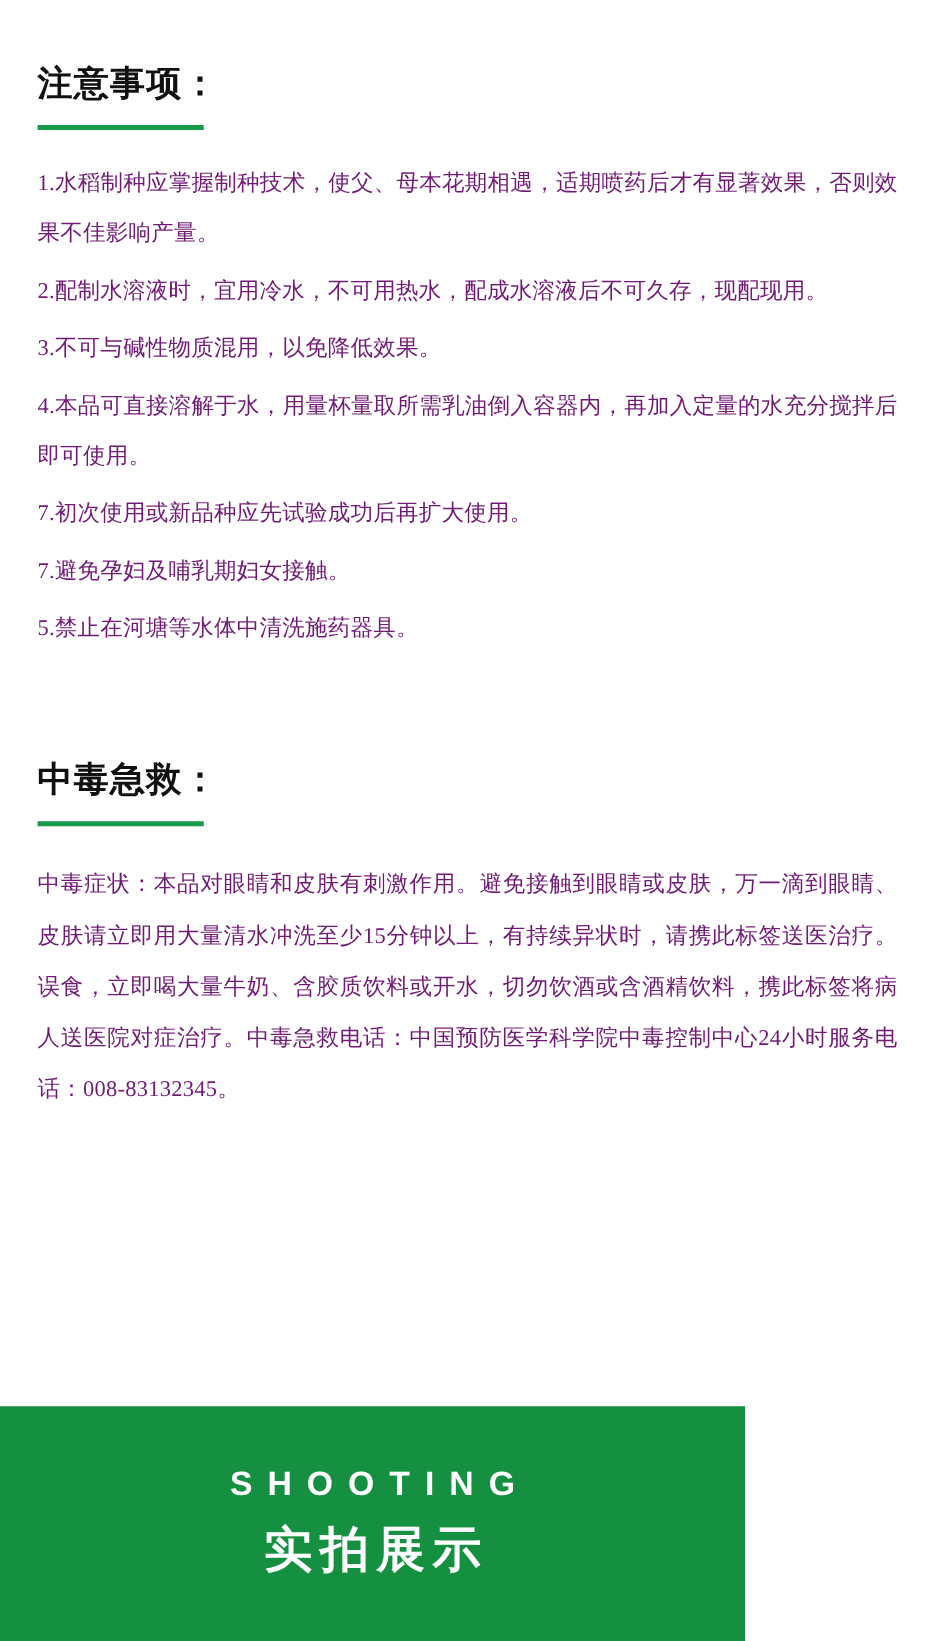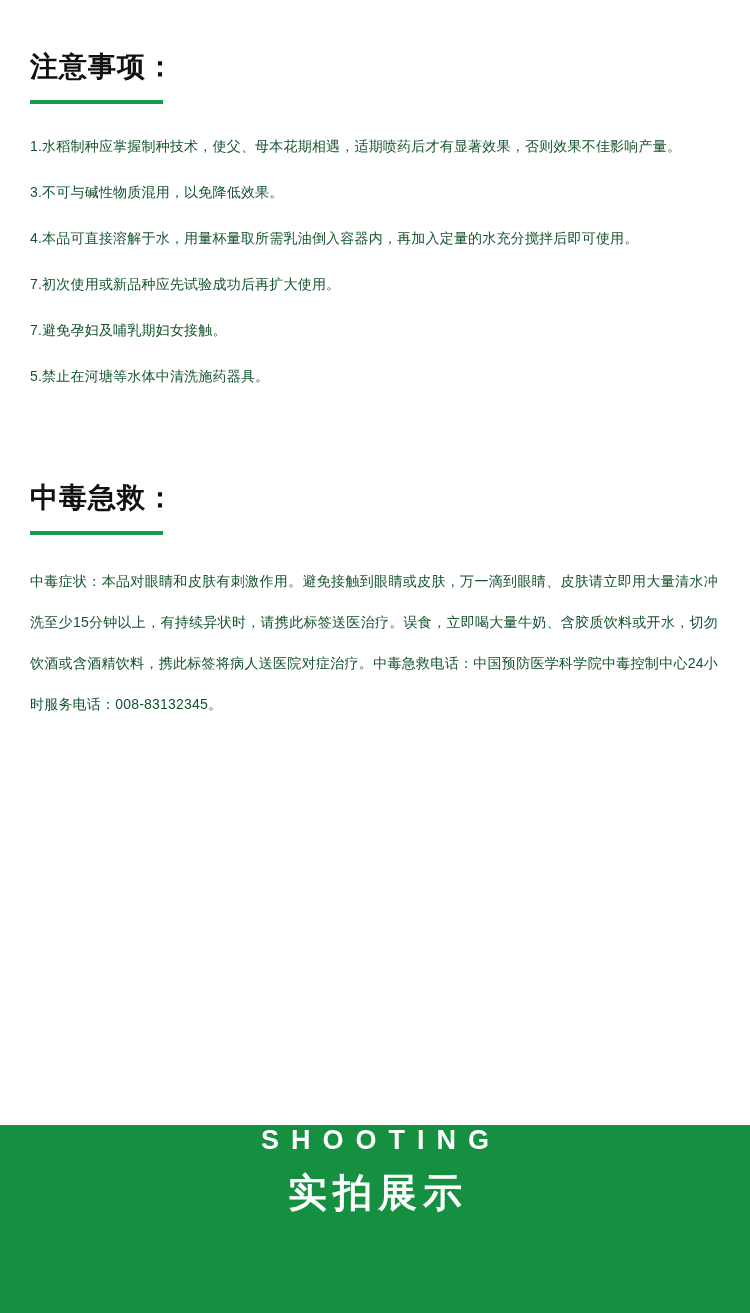--- a/index.html
+++ b/index.html
@@ -32,49 +32,51 @@
     margin: 0;
     padding: 0 0 14px 0;
   }
   .title-rule {
     width: 133px;
     height: 4px;
     background: #169b4a;
     margin: 0 0 22px 0;
   }
   .para {
-    font-size: 14px;
+    font-size: 18px;
     line-height: 40px;
-    color: #14532d;
+    color: #701a75;
     margin: 0 0 8px 0;
     text-align: justify;
     letter-spacing: 0.2px;
+    font-family: Liberation Serif, serif;
   }
   .section-notes .para {
     margin-bottom: 6px;
   }
   .section-firstaid {
     margin-top: 83px;
   }
   .section-firstaid .title-rule {
     margin-bottom: 26px;
   }
   .section-firstaid .para {
     line-height: 41px;
   }
   .banner {
     position: absolute;
     left: 0;
     bottom: 0;
-    width: 750px;
+    width: 596px;
     height: 188px;
     background: #149040;
     display: flex;
     flex-direction: column;
     align-items: center;
+    justify-content: center;
   }
   .banner-en {
     color: #ffffff;
     font-size: 27px;
     font-weight: bold;
     letter-spacing: 12px;
     text-indent: 12px;
     margin-bottom: 10px;
   }
   .banner-cn {
@@ -90,20 +92,21 @@
 
 <div class="page">
 
   <div class="content">
 
     <section class="section-notes">
       <h2 class="section-title">注意事项：</h2>
       <div class="title-rule"></div>
 
       <p class="para">1.水稻制种应掌握制种技术，使父、母本花期相遇，适期喷药后才有显著效果，否则效果不佳影响产量。</p>
+      <p class="para">2.配制水溶液时，宜用冷水，不可用热水，配成水溶液后不可久存，现配现用。</p>
       <p class="para">3.不可与碱性物质混用，以免降低效果。</p>
       <p class="para">4.本品可直接溶解于水，用量杯量取所需乳油倒入容器内，再加入定量的水充分搅拌后即可使用。</p>
       <p class="para">7.初次使用或新品种应先试验成功后再扩大使用。</p>
       <p class="para">7.避免孕妇及哺乳期妇女接触。</p>
       <p class="para">5.禁止在河塘等水体中清洗施药器具。</p>
     </section>
 
     <section class="section-firstaid">
       <h2 class="section-title">中毒急救：</h2>
       <div class="title-rule"></div>

